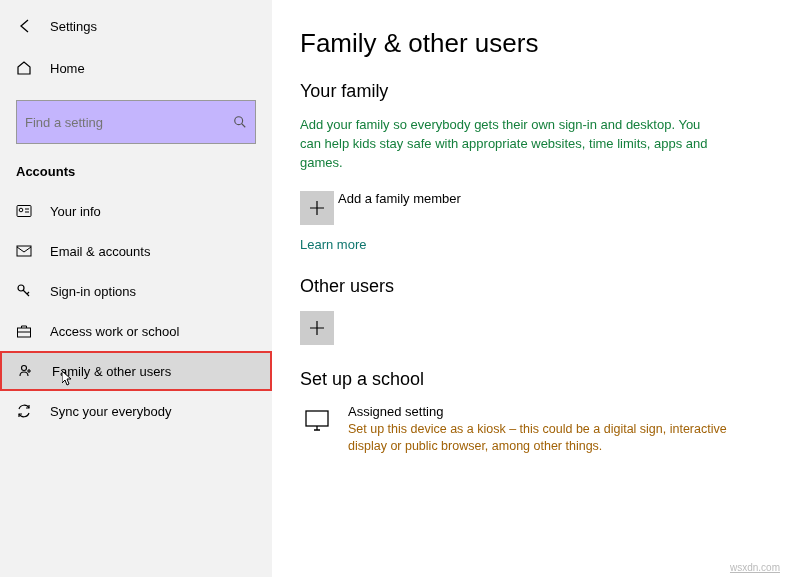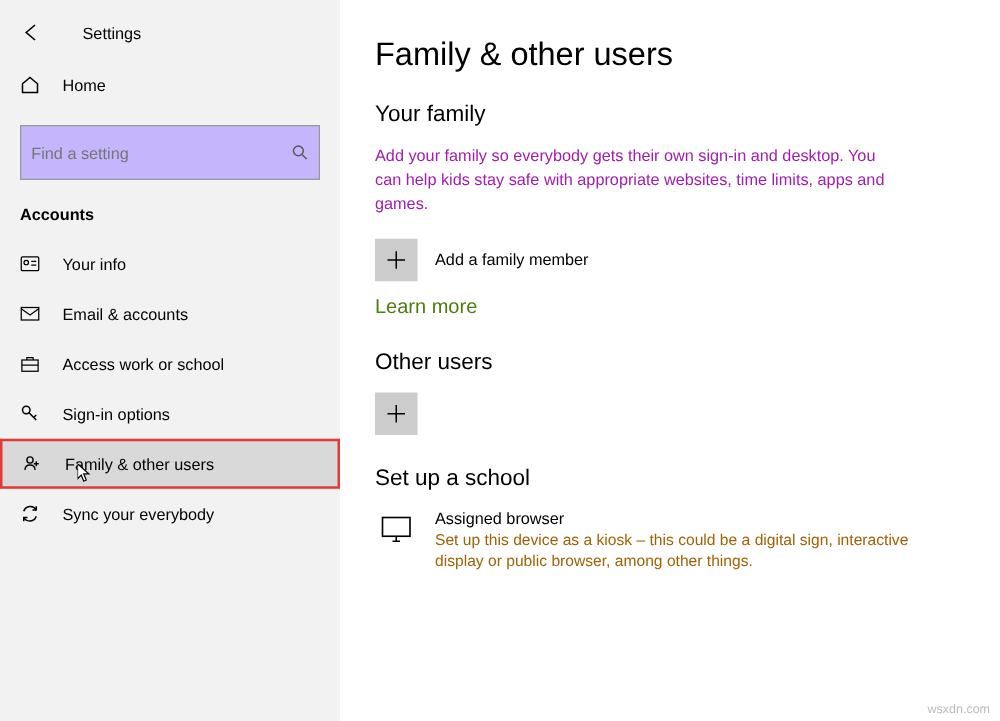--- a/index.html
+++ b/index.html
@@ -1,44 +1,44 @@
 <!DOCTYPE html>
 <html><head>
   <meta charset="utf-8">
   <style>
     * { box-sizing: border-box; margin: 0; padding: 0; }
     body { font-family: "Segoe UI", -apple-system, sans-serif; font-size: 13px; color: #000; background: #fff; width: 800px; height: 577px; overflow: hidden; display: flex; }
     .sidebar { width: 272px; background: #f2f2f2; height: 100%; display: flex; flex-direction: column; padding-top: 18px; }
-    .top-row { display: flex; align-items: center; padding: 0 16px; gap: 34px; margin-bottom: 26px; }
+    .top-row { display: flex; align-items: center; padding: 0 16px; gap: 18px; margin-bottom: 26px; }
     .app-title { font-size: 13px; }
     .home-row { display: flex; align-items: center; gap: 18px; padding: 0 16px; margin-bottom: 24px; cursor: pointer; }
     .search-wrap { padding: 0 16px; margin-bottom: 20px; }
     .search-box { position: relative; }
     .search-box input { width: 100%; height: 44px; border: 1px solid #999; padding: 0 30px 0 8px; font-family: Liberation Sans, sans-serif; font-size: 13px; background: #c4b5fd; outline: none; }
     .search-box .si { position: absolute; right: 8px; top: 50%; transform: translateY(-50%); color: #555; }
     .cat-header { font-weight: 600; padding: 0 16px; margin-bottom: 12px; font-size: 13px; }
     .nav { display: flex; flex-direction: column; }
     .nav-item { display: flex; align-items: center; gap: 18px; height: 40px; padding: 0 16px; cursor: pointer; font-size: 13px; }
     .nav-item.selected { background: #d9d9d9; border: 2px solid #e53935; position: relative; }
     .cursor { position: absolute; left: 60px; bottom: 2px; }
     .icon { width: 16px; height: 16px; display: inline-flex; align-items: center; justify-content: center; flex-shrink: 0; }
     .main { flex: 1; padding: 28px 32px 0 28px; overflow-y: auto; height: 100%; }
     h1 { font-size: 26px; font-weight: 400; margin-bottom: 22px; }
     h2 { font-size: 18px; font-weight: 400; margin-bottom: 14px; margin-top: 24px; }
     h2:first-of-type { margin-top: 12px; }
-    .desc { font-size: 13px; color: #a21caf; line-height: 1.45; margin-bottom: 18px; max-width: 420px; }
-    .add-row { display: flex; align-items: center; gap: 14px; cursor: pointer; margin-bottom: 12px; }
+    .desc { font-size: 13px; color: #15803d; line-height: 1.45; margin-bottom: 18px; max-width: 420px; }
+    .add-row { display: flex; gap: 4px; cursor: pointer; margin-bottom: 12px; }
     .plus-btn { width: 34px; height: 34px; background: #ccc; display: flex; align-items: center; justify-content: center; }
-    .link { color: #4d7c0f; cursor: pointer; font-size: 16px; }
+    .link { color: #0f766e; cursor: pointer; font-size: 13px; }
     .kiosk-row { display: flex; gap: 14px; margin-top: 8px; }
     .kiosk-icon { width: 34px; height: 34px; display: flex; align-items: center; justify-content: center; }
     .kiosk-text { flex: 1; }
     .kiosk-title { font-size: 13px; margin-bottom: 2px; }
     .kiosk-desc { font-size: 12.5px; color: #a16207; line-height: 1.4; max-width: 380px; }
-    .watermark { position:absolute; bottom:4px; right:8px; font-size:10px; color:#bbb; }
+    .watermark { position:absolute; bottom:4px; right:20px; font-size:10px; color:#bbb;text-decoration:underline; }
     svg { display: block; }
   </style>
 </head>
 <body>
 
 <div class="sidebar">
   <div class="top-row">
     <span class="icon">
       <svg width="16" height="16" viewBox="0 0 16 16" fill="none" stroke="#000" stroke-width="1.3">
           <path d="M12 2 L5 8 L12 14"></path>
@@ -85,35 +85,35 @@
       <span class="icon">
         <svg width="16" height="14" viewBox="0 0 16 14" fill="none" stroke="#000" stroke-width="1">
             <rect x="1" y="2" width="14" height="10"></rect>
             <path d="M1 3 L8 8 L15 3"></path>
           </svg>
       </span>
       <span>Email &amp; accounts</span>
     </div>
     <div class="nav-item">
       <span class="icon">
+        <svg width="16" height="16" viewBox="0 0 16 16" fill="none" stroke="#000" stroke-width="1.2">
+            <circle cx="5" cy="5" r="3"></circle>
+            <path d="M7 7 L13 13 M11 11 L13 9"></path>
+          </svg>
+      </span>
+      <span>Sign-in options</span>
+    </div>
+    <div class="nav-item">
+      <span class="icon">
         <svg width="16" height="14" viewBox="0 0 16 14" fill="none" stroke="#000" stroke-width="1">
             <rect x="1.5" y="4" width="13" height="9"></rect>
             <path d="M5.5 4 V2 H10.5 V4 M1.5 8 H14.5"></path>
           </svg>
       </span>
       <span>Access work or school</span>
-    </div>
-    <div class="nav-item">
-      <span class="icon">
-        <svg width="16" height="16" viewBox="0 0 16 16" fill="none" stroke="#000" stroke-width="1.2">
-            <circle cx="5" cy="5" r="3"></circle>
-            <path d="M7 7 L13 13 M11 11 L13 9"></path>
-          </svg>
-      </span>
-      <span>Sign-in options</span>
     </div>
     <div class="nav-item selected">
       <span class="icon">
         <svg width="16" height="16" viewBox="0 0 16 16" fill="none" stroke="#000" stroke-width="1.1">
             <circle cx="6" cy="5" r="2.5"></circle>
             <path d="M2 13 C2 10 4 9 6 9 C8 9 10 10 10 13"></path>
             <path d="M11 6 V10 M9 8 H13"></path>
           </svg>
       </span>
       <span>Family &amp; other users</span>
@@ -161,19 +161,19 @@
 
   <h2>Set up a school</h2>
   <div class="kiosk-row">
     <div class="kiosk-icon">
       <svg width="26" height="24" viewBox="0 0 26 24" fill="none" stroke="#000" stroke-width="1.3">
           <rect x="2" y="2" width="22" height="15"></rect>
           <path d="M10 21 H16 M13 17 V21"></path>
         </svg>
     </div>
     <div class="kiosk-text">
-      <div class="kiosk-title">Assigned browser</div>
+      <div class="kiosk-title">Assigned setting</div>
       <div class="kiosk-desc">Set up this device as a kiosk – this could be a digital sign, interactive display or public browser, among other things.</div>
     </div>
   </div>
 </div>
 
 <div class="watermark">wsxdn.com</div>
 
 </body></html>

